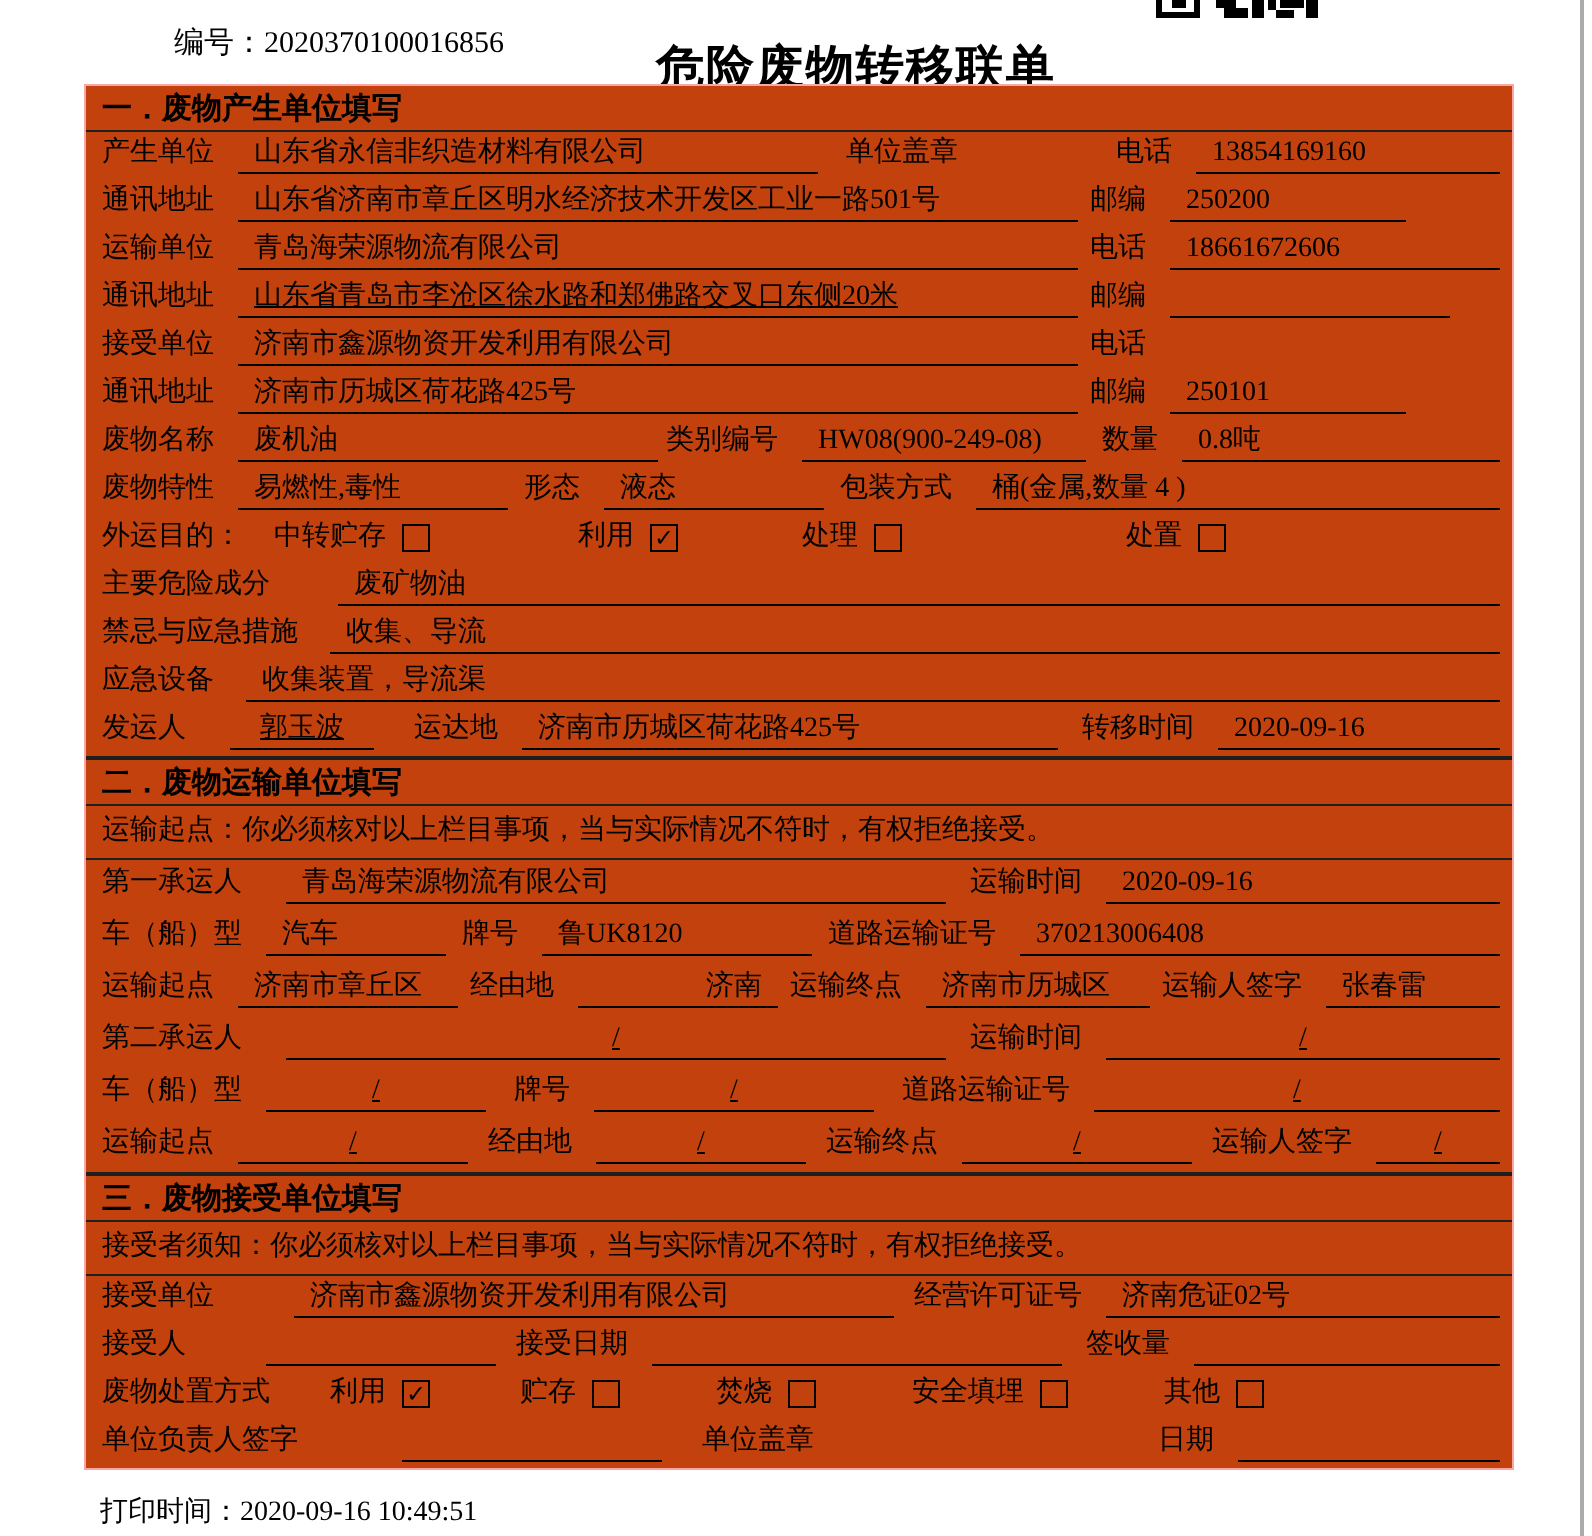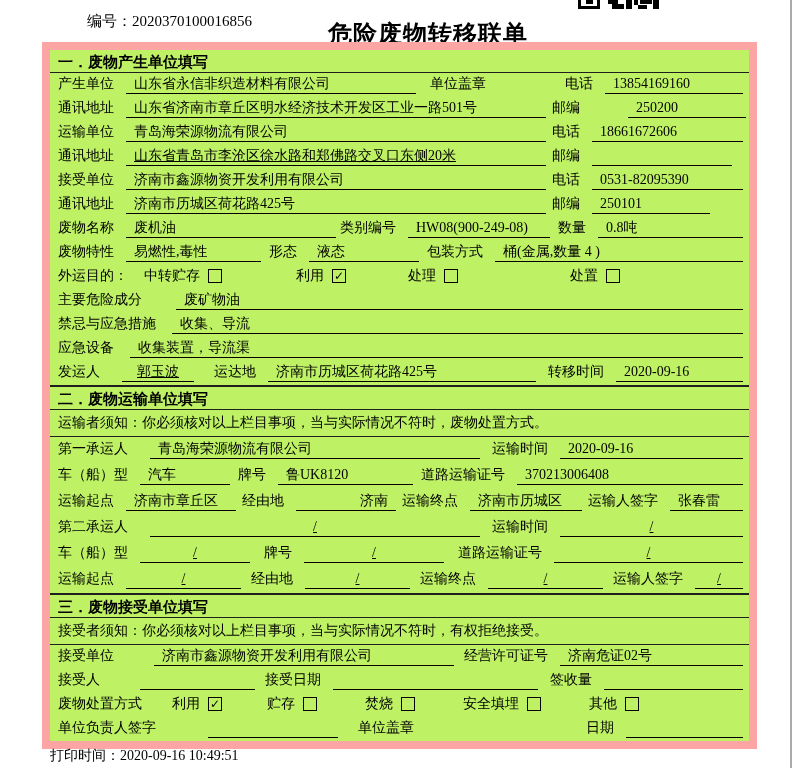--- a/index.html
+++ b/index.html
@@ -7,21 +7,21 @@
     width:796px;height:768px;position:relative;overflow:hidden;
     font-family:"Liberation Serif","DejaVu Serif",serif;color:#000;
   }
   .doc-no{position:absolute;left:87px;top:12px;font-size:15px;white-space:nowrap;}
   .doc-title{position:absolute;left:328px;top:2px;font-size:24px;font-weight:bold;letter-spacing:1px;white-space:nowrap;}
   .qr-frag{position:absolute;left:578px;top:0;}
   .window-edge{position:absolute;left:790px;top:0;width:2px;height:768px;background:#ababab;}
 
   .form-table{
     position:absolute;left:42px;top:42px;width:715px;
-    border:8px solid #fca5a5;box-sizing:border-box;background:#bef264;
+    border:1px solid #fca5a5;box-sizing:border-box;background:#c2410c;
   }
   .section{box-sizing:border-box;}
   .section + .section{border-top:2px solid #1f1f1f;}
   .sec-header{
     font-weight:bold;font-size:15px;height:23px;line-height:22px;
     padding:1px 8px 0 8px;border-bottom:1px solid #1f1f1f;box-sizing:border-box;
   }
   .note-row{
     font-size:14px;height:27px;line-height:26px;padding:0 8px;
     border-bottom:1px solid #1f1f1f;box-sizing:border-box;white-space:nowrap;
@@ -75,39 +75,38 @@
         <span class="lbl">产生单位</span>
         <span class="val" style="width: 290px;">山东省永信非织造材料有限公司</span>
         <span class="lbl" style="margin-left: 14px;">单位盖章</span>
         <span class="lbl" style="margin-left: 67px;">电话</span>
         <span class="val grow">13854169160</span>
       </div>
       <div class="row">
         <span class="lbl">通讯地址</span>
         <span class="val" style="width: 420px;">山东省济南市章丘区明水经济技术开发区工业一路501号</span>
         <span class="lbl" style="margin-left: 6px;">邮编</span>
-        <span class="val" style="width: 118px; margin-left: 36px;">250200</span>
+        <span class="val" style="width: 118px;">250200</span>
       </div>
       <div class="row">
         <span class="lbl">运输单位</span>
         <span class="val" style="width: 420px;">青岛海荣源物流有限公司</span>
         <span class="lbl" style="margin-left: 6px;">电话</span>
         <span class="val grow">18661672606</span>
       </div>
       <div class="row">
         <span class="lbl">通讯地址</span>
         <span class="val" style="width: 420px; text-decoration: underline;">山东省青岛市李沧区徐水路和郑佛路交叉口东侧20米</span>
         <span class="lbl" style="margin-left: 6px;">邮编</span>
         <span class="val" style="width: 140px;"></span>
       </div>
       <div class="row">
         <span class="lbl">接受单位</span>
         <span class="val" style="width: 420px;">济南市鑫源物资开发利用有限公司</span>
         <span class="lbl" style="margin-left: 6px;">电话</span>
-        <span class="val grow">0531-82095390</span>
       </div>
       <div class="row">
         <span class="lbl">通讯地址</span>
         <span class="val" style="width: 420px;">济南市历城区荷花路425号</span>
         <span class="lbl" style="margin-left: 6px;">邮编</span>
         <span class="val" style="width: 118px;">250101</span>
       </div>
       <div class="row">
         <span class="lbl">废物名称</span>
         <span class="val" style="width: 210px;">废机油</span>
@@ -159,21 +158,21 @@
         <span class="lbl">发运人</span>
         <span class="val center" style="width: 72px; margin-left: 10px;">郭玉波</span>
         <span class="lbl" style="margin-left: 20px;">运达地</span>
         <span class="val" style="width: 268px;">济南市历城区荷花路425号</span>
         <span class="lbl" style="margin-left: 12px;">转移时间</span>
         <span class="val grow">2020-09-16</span>
       </div>
     </div>
     <div class="section s2">
       <div class="sec-header">二．废物运输单位填写</div>
-      <div class="note-row">运输者须知：你必须核对以上栏目事项，当与实际情况不符时，废物处置方式。</div>
+      <div class="note-row">运输起点：你必须核对以上栏目事项，当与实际情况不符时，有权拒绝接受。</div>
       <div class="row">
         <span class="lbl">第一承运人</span>
         <span class="val" style="width: 330px; margin-left: 10px;">青岛海荣源物流有限公司</span>
         <span class="lbl" style="margin-left: 12px;">运输时间</span>
         <span class="val grow">2020-09-16</span>
       </div>
       <div class="row">
         <span class="lbl">车（船）型</span>
         <span class="val" style="width: 90px;">汽车</span>
         <span class="lbl" style="margin-left: 8px;">牌号</span>

